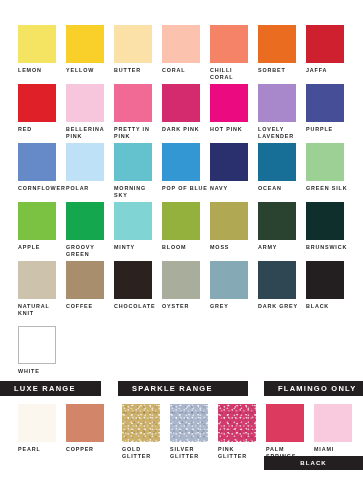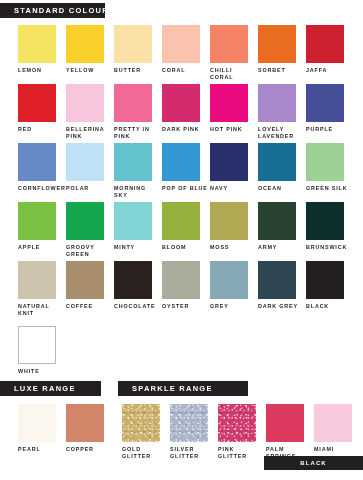--- a/index.html
+++ b/index.html
@@ -84,23 +84,20 @@
   }
   #flamingo-black-bar .bar-label{
     color:#fff;font-size:6px;font-weight:bold;letter-spacing:1.1px;padding:0;
   }
 </style>
 </head>
 <body>
 
 <div class="page">
 
-  <div class="section-bar" id="bar-standard">
-    <span class="bar-label">STANDARD COLOURS</span>
-  </div>
 
   <div class="grid" id="standard-grid">
       <div class="swatch-cell" style="left: 18px; top: 25px;">
         <div class="chip" style="background: rgb(245, 228, 97);"></div>
         <div class="chip-label">LEMON</div>
       </div>
       <div class="swatch-cell" style="left: 66px; top: 25px;">
         <div class="chip" style="background: rgb(249, 207, 42);"></div>
         <div class="chip-label">YELLOW</div>
       </div>
@@ -249,20 +246,23 @@
     </div>
 
   <div class="section-bar" id="bar-sparkle">
     <span class="bar-label">SPARKLE RANGE</span>
   </div>
 
   <div class="section-bar" id="bar-luxe">
     <span class="bar-label">LUXE RANGE</span>
   </div>
 
+  <div class="section-bar" id="bar-flamingo">
+    <span class="bar-label">FLAMINGO ONLY</span>
+  </div>
 
   <div class="grid" id="bottom-grid">
       <div class="swatch-cell" style="left: 18px; top: 404px;">
         <div class="chip" style="background: rgb(251, 247, 239);"></div>
         <div class="chip-label">PEARL</div>
       </div>
       <div class="swatch-cell" style="left: 66px; top: 404px;">
         <div class="chip" style="background: rgb(210, 133, 104);"></div>
         <div class="chip-label">COPPER</div>
       </div>

